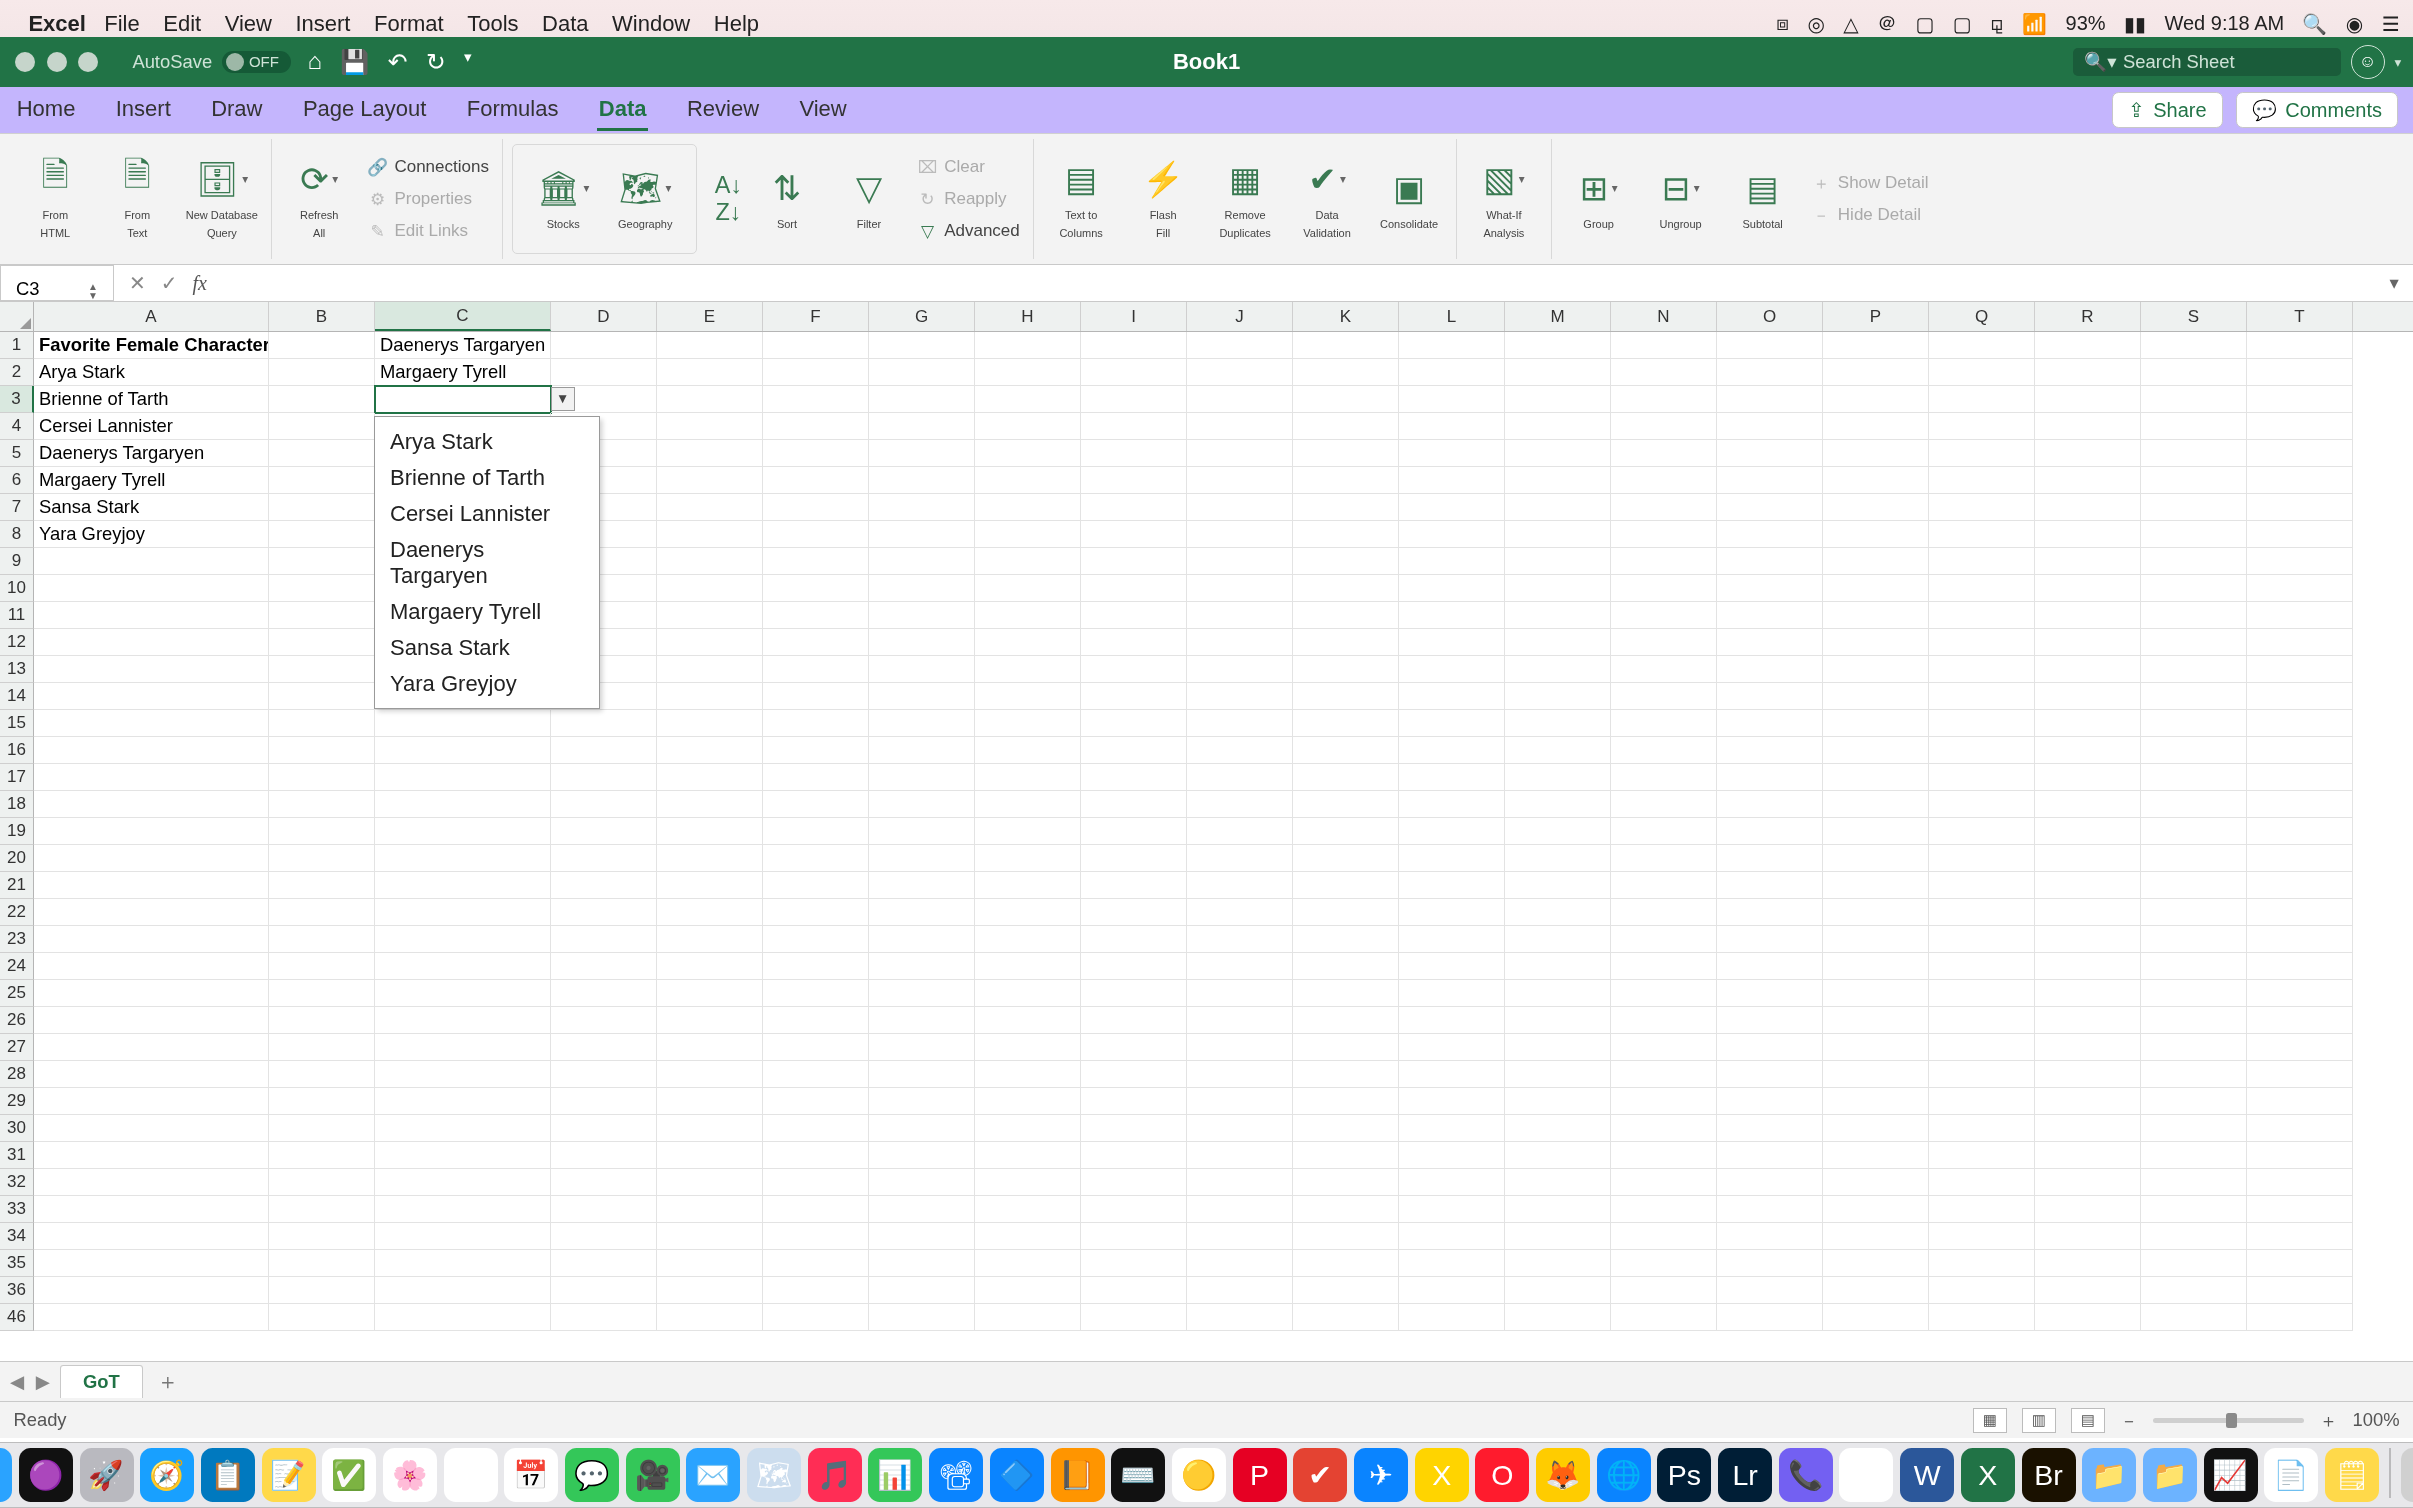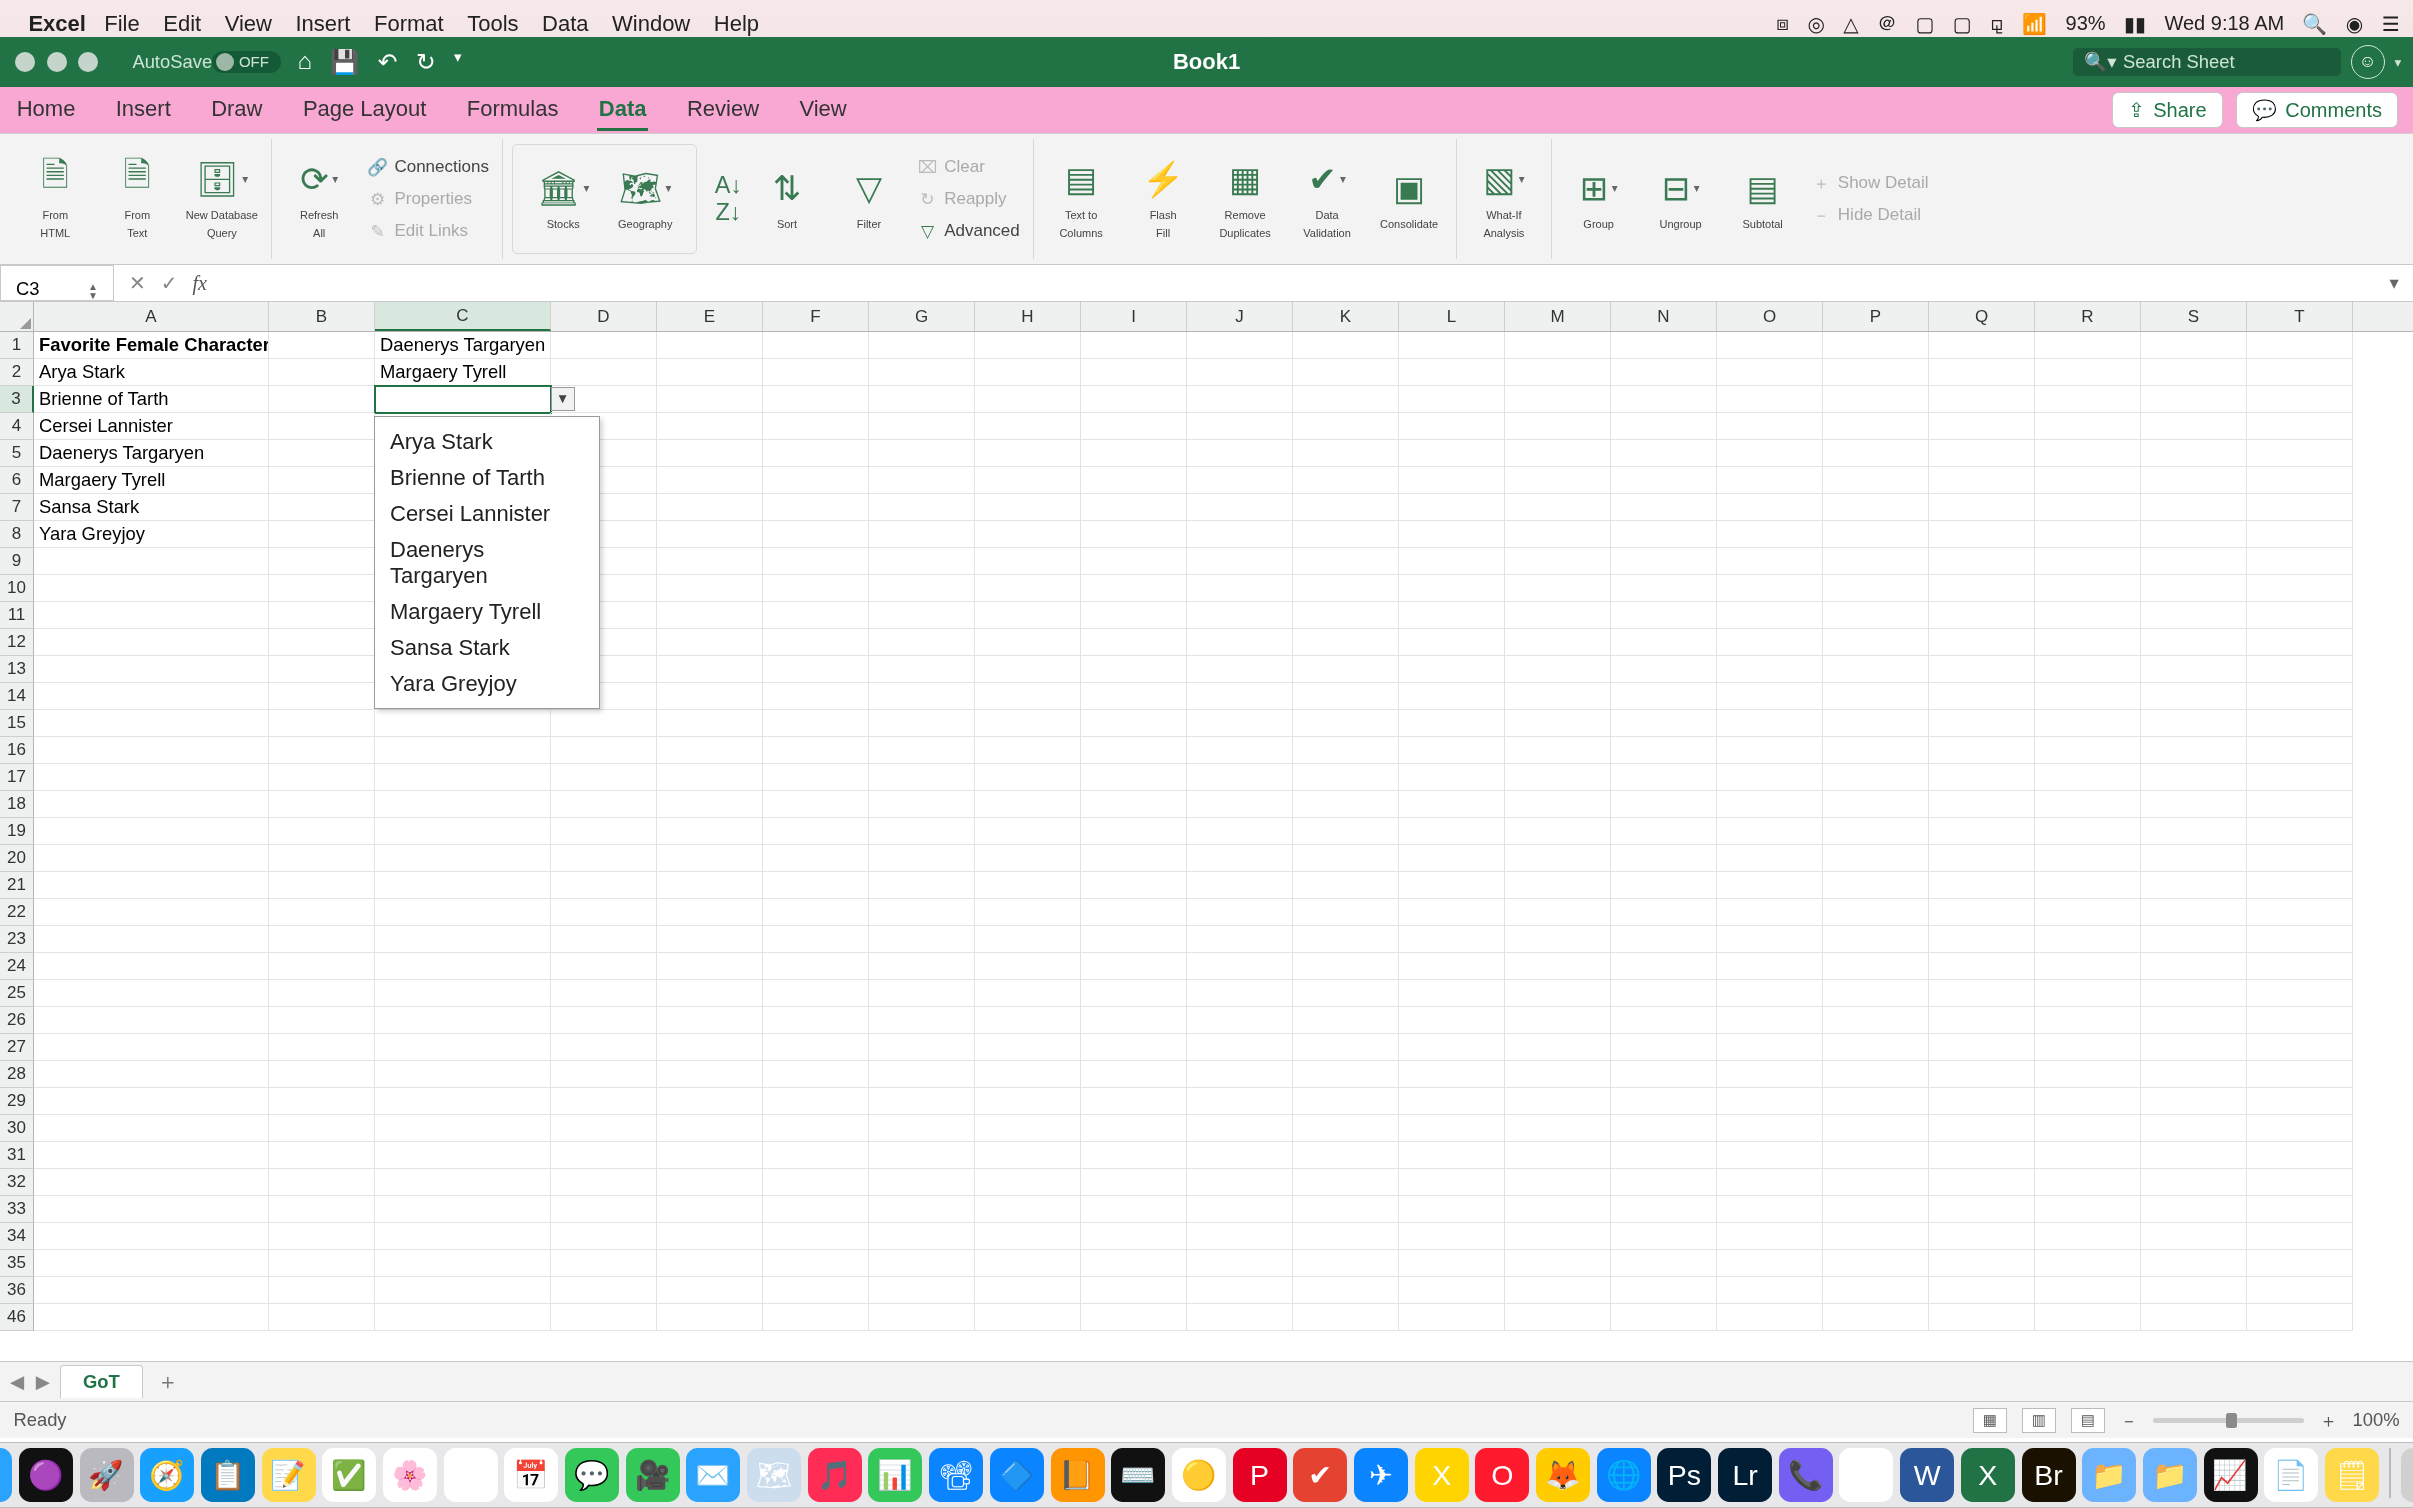--- a/index.html
+++ b/index.html
@@ -10,31 +10,31 @@
 .mac-menubar .apple { font-size: 25px; margin-right: 15px; }
 .mac-menubar .app-name { font-weight: 700; margin-right: 18.4px; }
 .mac-menubar .menu-item { margin-right: 23.5px; }
 .mac-menubar .right { margin-left: auto; display: flex; align-items: center; gap: 18.4px; }
 .mac-menubar .right span { font-size: 20px; }
 
 
 .titlebar { height: 50px; background: #217346; display: flex; align-items: center; position: relative; color: #fff; }
 .traffic { display: flex; gap: 11.7px; margin-left: 15px; }
 .traffic span { width: 20px; height: 20px; border-radius: 50%; background: #c6d5cb; display:inline-block; }
-.autosave-wrap { display: flex; align-items: center; margin-left: 34px; color: #cfe3d7; font-size: 18.4px; }
+.autosave-wrap { display: flex; align-items: center; gap: 10px; margin-left: 34px; color: #cfe3d7; font-size: 18.4px; }
 .autosave-pill { display:inline-flex; align-items:center; background:#155a37; border-radius: 18.4px; padding: 1.7px 11.7px 1.7px 3.4px; gap:5px; font-size:15px; }
 .autosave-pill .dot { width:18.4px; height:18.4px; background:#9db8a7; border-radius:50%; }
 .qat { display:flex; gap: 18.4px; margin-left: 17px; color:#fff; font-size:23.5px; }
 .doc-title { position:absolute; left:50%; transform:translateX(-50%); font-size: 22px; font-weight:600; }
 .titlebar .right-tools { margin-left:auto; display:flex; align-items:center; gap: 10px; margin-right: 11.7px; }
 .search-sheet { display:flex; align-items:center; background:#1a5c3a; border-radius:5px; padding:3.4px 11.7px; width:268px; color:#cfe3d7; font-size:18.4px; gap:6.7px; }
 .smile { width:34px;height:34px; border:1.7px solid #cfe3d7; border-radius:50%; display:flex; align-items:center; justify-content:center; font-size:17px; }
 
 
-.ribbon-tabs { height: 47px; background: #f9a8d4; border-bottom: 0.8px solid #d0d0d0; display:flex; align-items:center; padding: 0 15px; font-size: 22px; color:#333; }
+.ribbon-tabs { height: 47px; background: #c4b5fd; border-bottom: 0.8px solid #d0d0d0; display:flex; align-items:center; padding: 0 15px; font-size: 22px; color:#333; }
 .ribbon-tabs .tab { margin-right: 37px; padding: 6.7px 1.7px; cursor:pointer; }
 .ribbon-tabs .tab.active { color:#217346; font-weight:600; border-bottom: 3.4px solid #217346; }
 .ribbon-tabs .right-btns { margin-left:auto; display:flex; gap: 13.4px; }
 .pill-btn { border:0.8px solid #c7c7c7; border-radius:6.7px; padding: 5px 15px; display:flex; align-items:center; gap:8.4px; font-size:20px; color:#217346; background:#fff; }
 
 
 .ribbon { height: 131px; background: #f3f3f3; border-bottom: 0.8px solid #c9c9c9; display:flex; align-items:stretch; padding: 5px 8.4px; font-size:17px; color:#444; }
 .group { display:flex; align-items:center; padding: 0 13.4px; border-right:0.8px solid #d8d8d8; gap: 15px; }
 .group:last-child { border-right:none; }
 .vbtn { display:flex; flex-direction:column; align-items:center; justify-content:flex-end; gap:3.4px; min-width:67px; text-align:center; }

